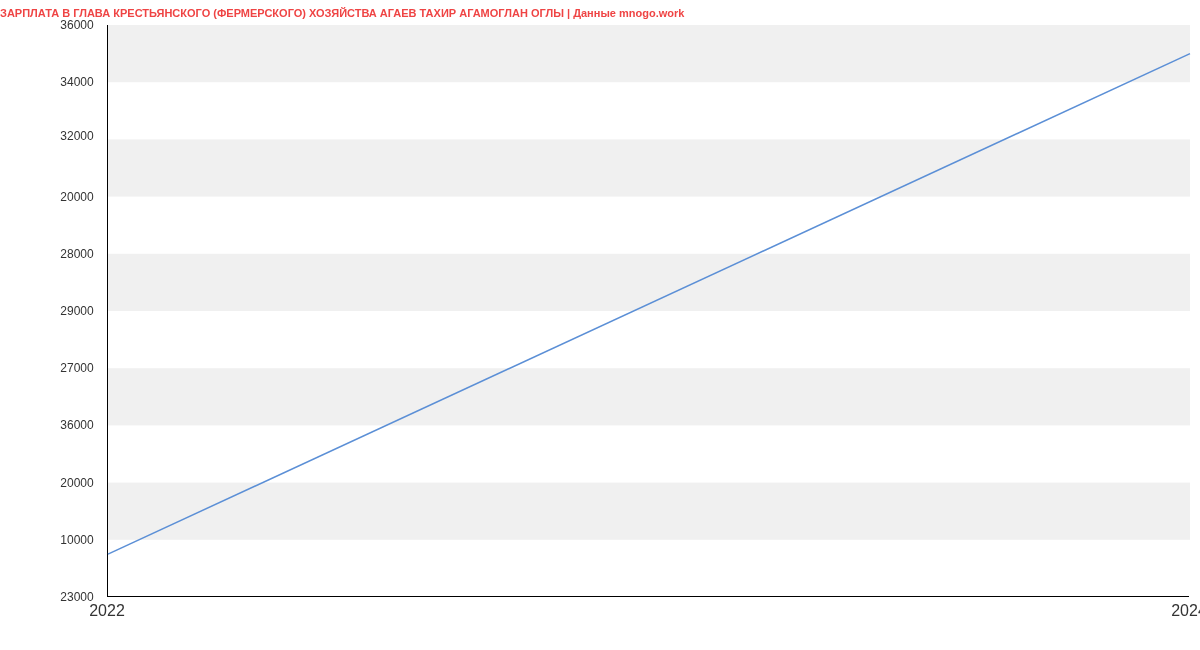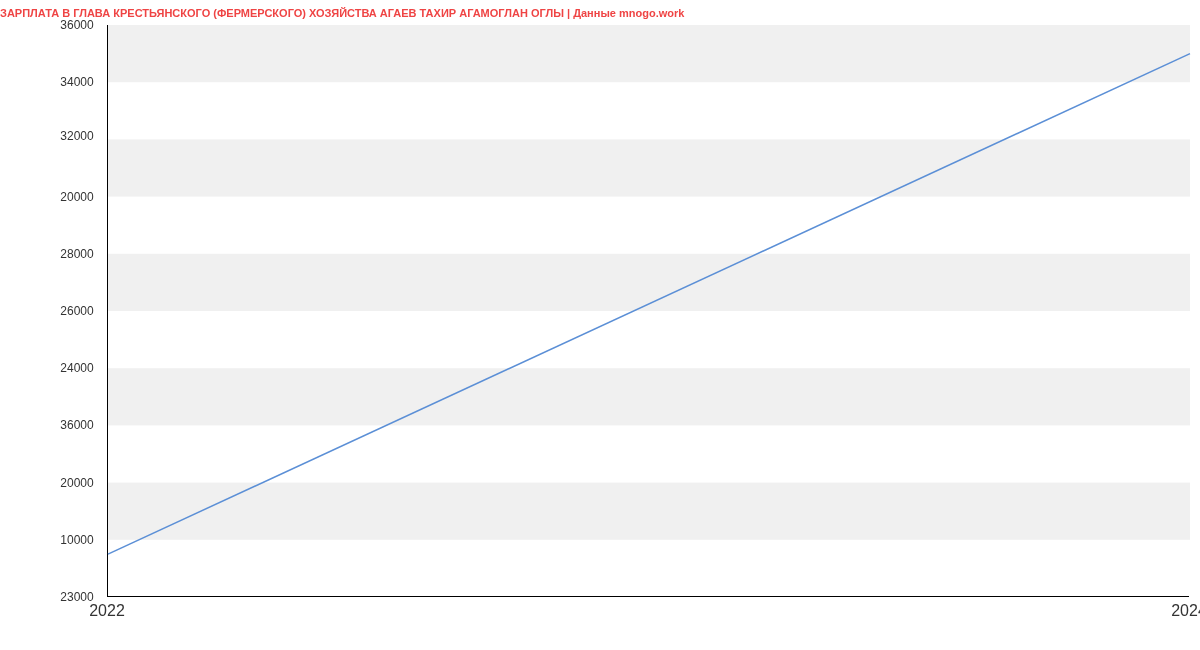--- a/index.html
+++ b/index.html
@@ -76,22 +76,22 @@
       </g>
     <polyline id="series-line" class="data-line" points="0.00,529.10 1082.00,28.60"></polyline>
   </svg>
 </div>
 
 <div id="y-ticks">
     <div class="y-tick" style="top: 597px;">23000</div>
     <div class="y-tick" style="top: 539.8px;">10000</div>
     <div class="y-tick" style="top: 482.6px;">20000</div>
     <div class="y-tick" style="top: 425.4px;">36000</div>
-    <div class="y-tick" style="top: 368.2px;">24000</div>
-    <div class="y-tick" style="top: 311px;">26000</div>
+    <div class="y-tick" style="top: 368.2px;">27000</div>
+    <div class="y-tick" style="top: 311px;">29000</div>
     <div class="y-tick" style="top: 253.8px;">28000</div>
     <div class="y-tick" style="top: 196.6px;">20000</div>
     <div class="y-tick" style="top: 128px; margin-top: 8px;">32000</div>
     <div class="y-tick" style="top: 82.2px;">34000</div>
     <div class="y-tick" style="top: 25px;">36000</div>
   </div>
 <div id="x-ticks">
     <div class="x-tick" style="left: 107px;">2022</div>
     <div class="x-tick" style="left: 1189px;">2024</div>
   </div>

